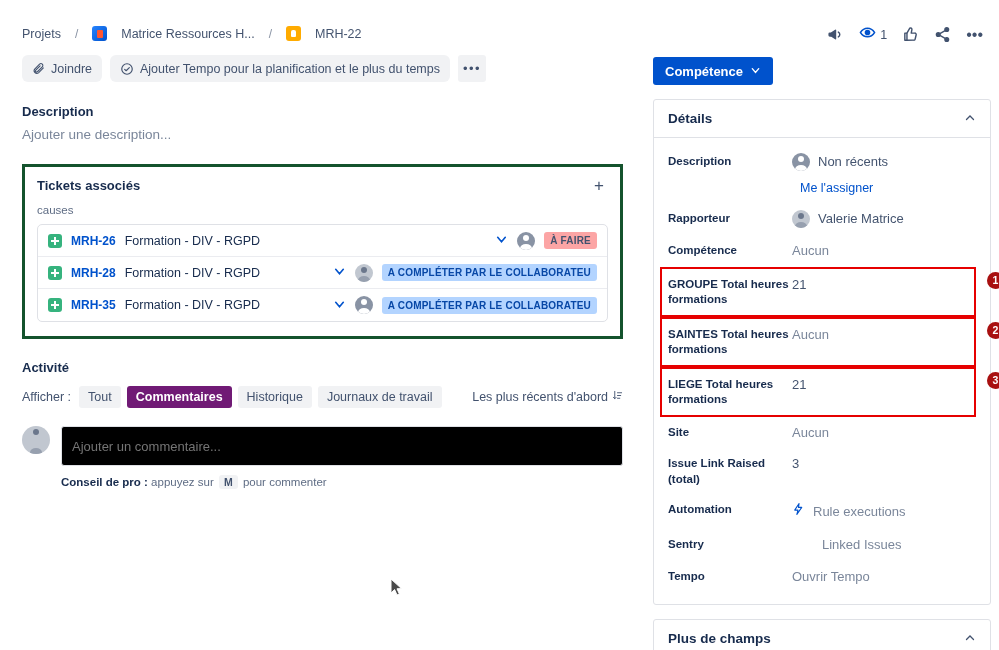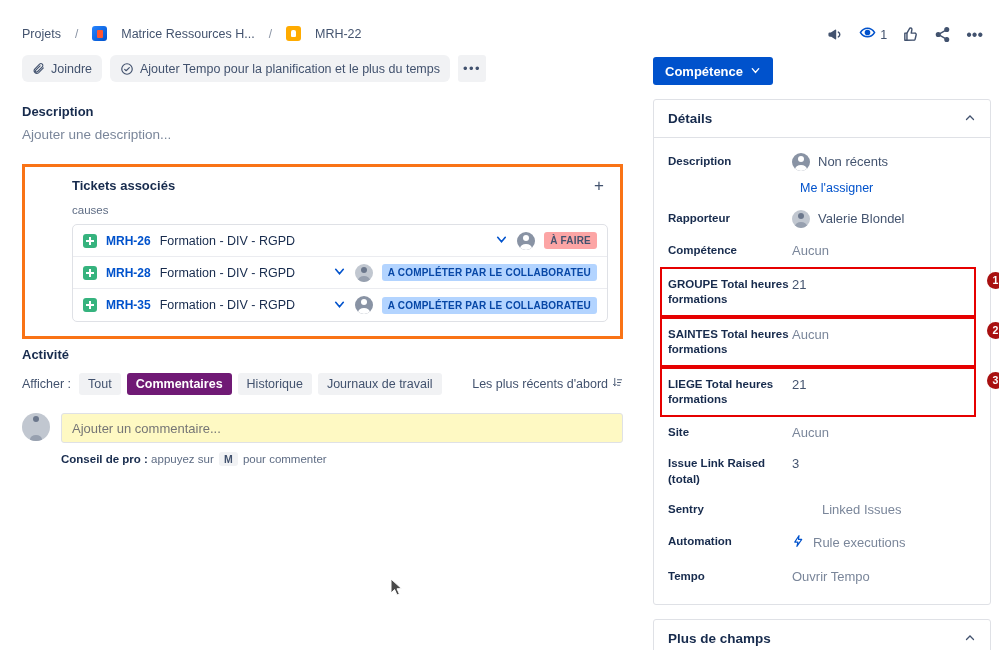--- a/index.html
+++ b/index.html
@@ -56,21 +56,21 @@
     display: flex; align-items: center; justify-content: center;
     letter-spacing: 1.5px; color: #42526E; font-size: 13px; cursor: pointer;
   }
   .ic { display: inline-flex; align-items: center; }
 
   .sec-label { font-size: 13px; font-weight: 600; color: #172B4D; margin-top: 22px; }
   .desc-placeholder { font-size: 13.5px; color: #7A869A; margin-top: 8px; }
 
   
   .linked-wrap { margin-top: 22px; position: relative; }
-  .redbox { border: 3px solid #f97316; padding-left: 35px; }
+  .redbox { border: 3px solid #14532d; }
   .linked-inner { padding: 10px 12px 14px 12px; }
   .linked-head { display: flex; align-items: center; justify-content: space-between; }
   .linked-title { font-size: 13px; font-weight: 600; color: #172B4D; }
   .plus-btn { font-size: 17px; color: #42526E; cursor: pointer; line-height: 1; padding: 0 4px; }
   .link-type { font-size: 11.5px; color: #5E6C84; margin-top: 10px; }
   .link-list { margin-top: 8px; border: 1px solid #DFE1E6; border-radius: 5px; background: #fff; overflow: hidden; }
   .link-row {
     display: flex; align-items: center; gap: 9px;
     height: 32px; padding: 0 10px; border-bottom: 1px solid #EBECF0;
     font-size: 12.5px; overflow: hidden;
@@ -102,37 +102,37 @@
   .avatar.photo::before { background: #6B778C; }
   .avatar.photo::after { background: #97A0AF; }
   .status-pill {
     font-size: 10px; font-weight: 700; letter-spacing: 0.2px;
     padding: 3px 6px; border-radius: 3px; white-space: nowrap; flex: none; cursor: pointer;
   }
   .st-todo { background: #fca5a5; color: #42526E; }
   .st-blue { background: #B3D4FF; color: #0747A6; }
 
   
-  .activity { margin-top: 8px; }
+  .activity { margin-top: 21px; }
   .act-title { font-size: 13px; font-weight: 600; }
   .act-filters { display: flex; align-items: center; gap: 6px; margin-top: 11px; }
   .act-show { font-size: 12.5px; color: #42526E; margin-right: 2px; }
   .act-tab {
     font-size: 12.5px; padding: 4px 9px; border-radius: 3px;
     background: #F1F2F4; color: #42526E; cursor: pointer; white-space: nowrap;
   }
   .act-tab.active { background: #701a75; color: #fff; font-weight: 600; }
   .act-sort { margin-left: auto; font-size: 12.5px; color: #42526E; cursor: pointer; display: flex; align-items: center; gap: 4px; }
 
   .comment-row { display: flex; gap: 11px; margin-top: 18px; align-items: flex-start; }
   .comment-av { width: 28px; height: 28px; border-radius: 50%; flex: none; }
   .comment-box { flex: 1; }
   .comment-input {
-    width: 100%; height: 30px; border: 1px solid #DFE1E6; border-radius: 3px;
-    background: #fef9c3; padding: 12px 10px; font-size: 13px; color: #7A869A;
+    width: 100%; height: 40px; border: 1px solid #DFE1E6; border-radius: 3px;
+    background: #000000; padding: 12px 10px; font-size: 13px; color: #7A869A;
     font-family: inherit; outline: none;
   }
   .pro-tip { font-size: 11.5px; color: #5E6C84; margin-top: 9px; }
   .pro-tip b { color: #172B4D; }
   .kbd {
     display: inline-block; background: #F1F2F4; border-radius: 3px;
     padding: 1px 5px; font-size: 10.5px; font-weight: 700; color: #42526E; margin: 0 2px;
   }
 
   
@@ -384,21 +384,21 @@
           </span>
         </div>
         <div class="assign-me">
           <span class="f-link">Me l'assigner</span>
         </div>
 
         <div class="field">
           <span class="f-label">Rapporteur</span>
           <span class="f-value">
             <span class="avatar photo"></span>
-            <span>Valerie Blondel</span>
+            <span>Valerie Matrice</span>
           </span>
         </div>
 
         <div class="field">
           <span class="f-label">Compétence</span>
           <span class="f-value muted">Aucun</span>
         </div>
 
         <div class="field annot-box">
           <span class="f-label">GROUPE Total heures formations</span>
@@ -419,40 +419,40 @@
         </div>
 
         <div class="field">
           <span class="f-label">Site</span>
           <span class="f-value muted">Aucun</span>
         </div>
 
         <div class="field">
           <span class="f-label">Issue Link Raised (total)</span>
           <span class="f-value">3</span>
-        </div>
-
-        <div class="field">
-          <span class="f-label">Sentry</span>
-          <span class="f-value muted" style="padding-left:30px">Linked Issues</span>
         </div>
 
         <div class="field">
           <span class="f-label">Automation</span>
           <span class="f-value muted">
             <span class="bolt">
               <svg width="13" height="16" viewBox="0 0 24 24" fill="none" stroke="#0052CC" stroke-width="2" stroke-linejoin="round">
                   <path d="M13 2L5 14h6l-2 8 9-13h-6z"></path>
                 </svg>
             </span>
             <span>Rule executions</span>
           </span>
         </div>
 
         <div class="field">
+          <span class="f-label">Sentry</span>
+          <span class="f-value muted" style="padding-left:30px">Linked Issues</span>
+        </div>
+
+        <div class="field">
           <span class="f-label">Tempo</span>
           <span class="f-value muted">Ouvrir Tempo</span>
         </div>
 
       </div>
     </div>
 
     
     <div class="card">
       <div class="card-head">

